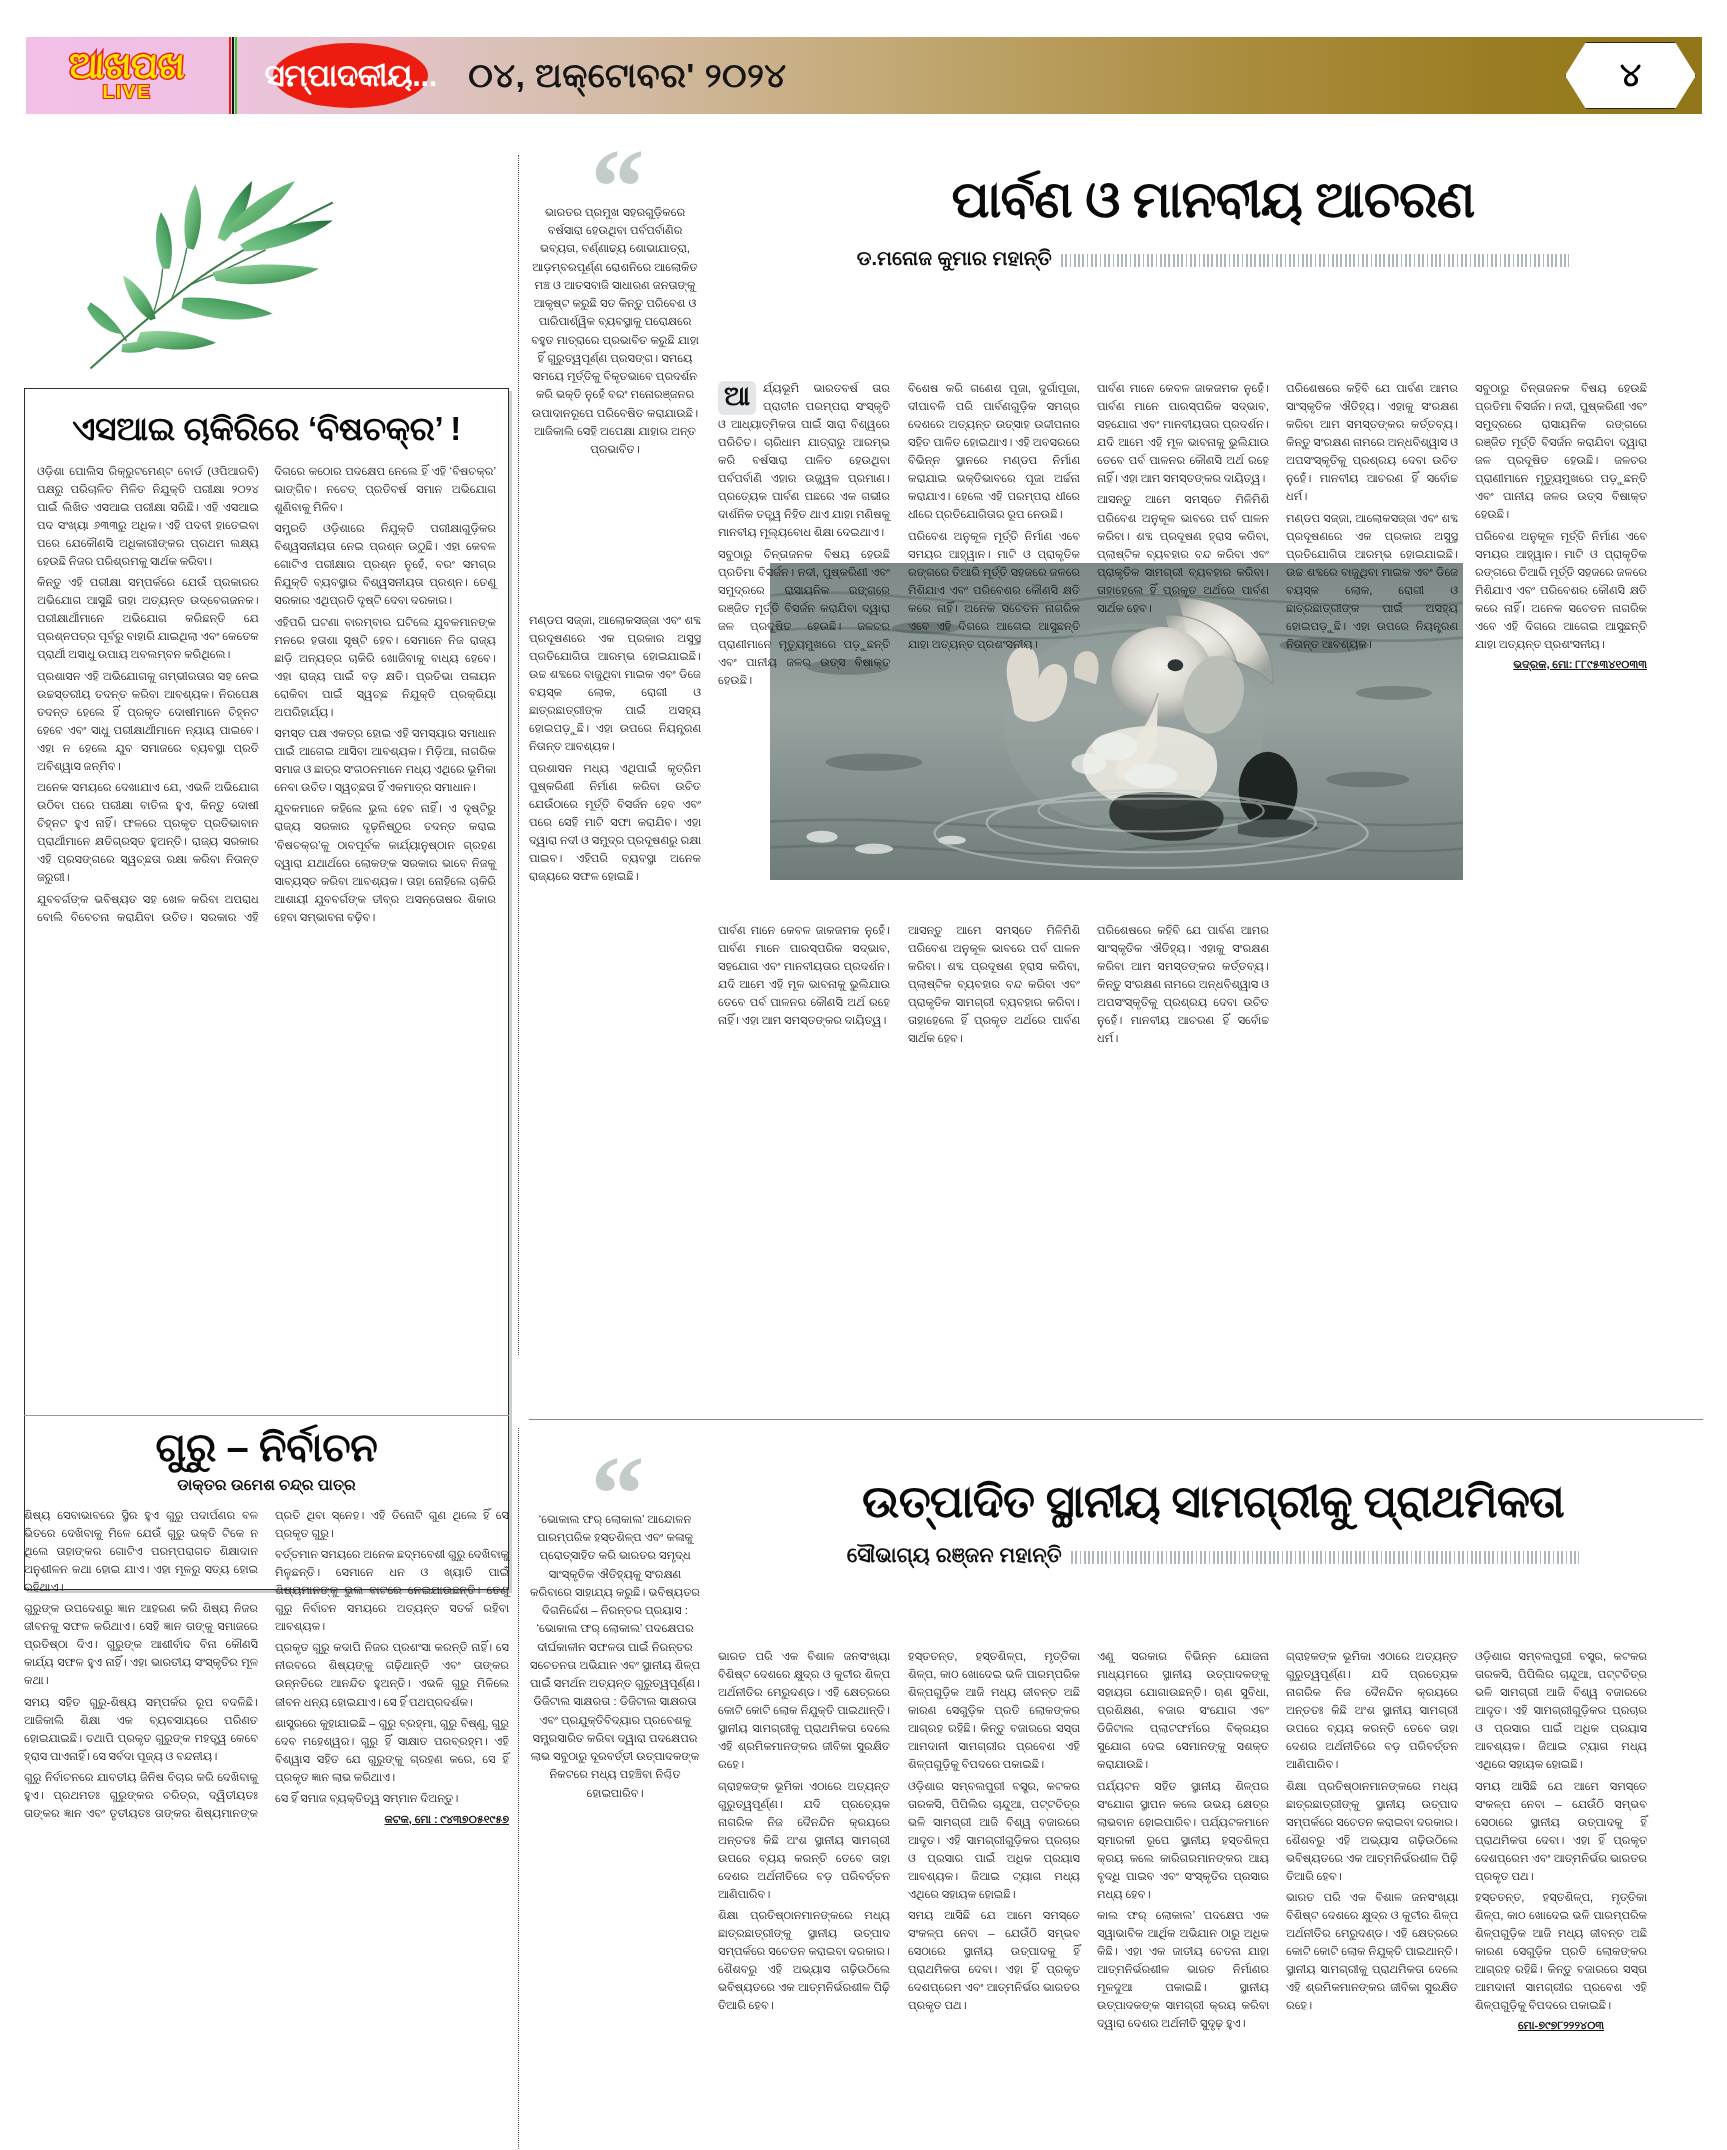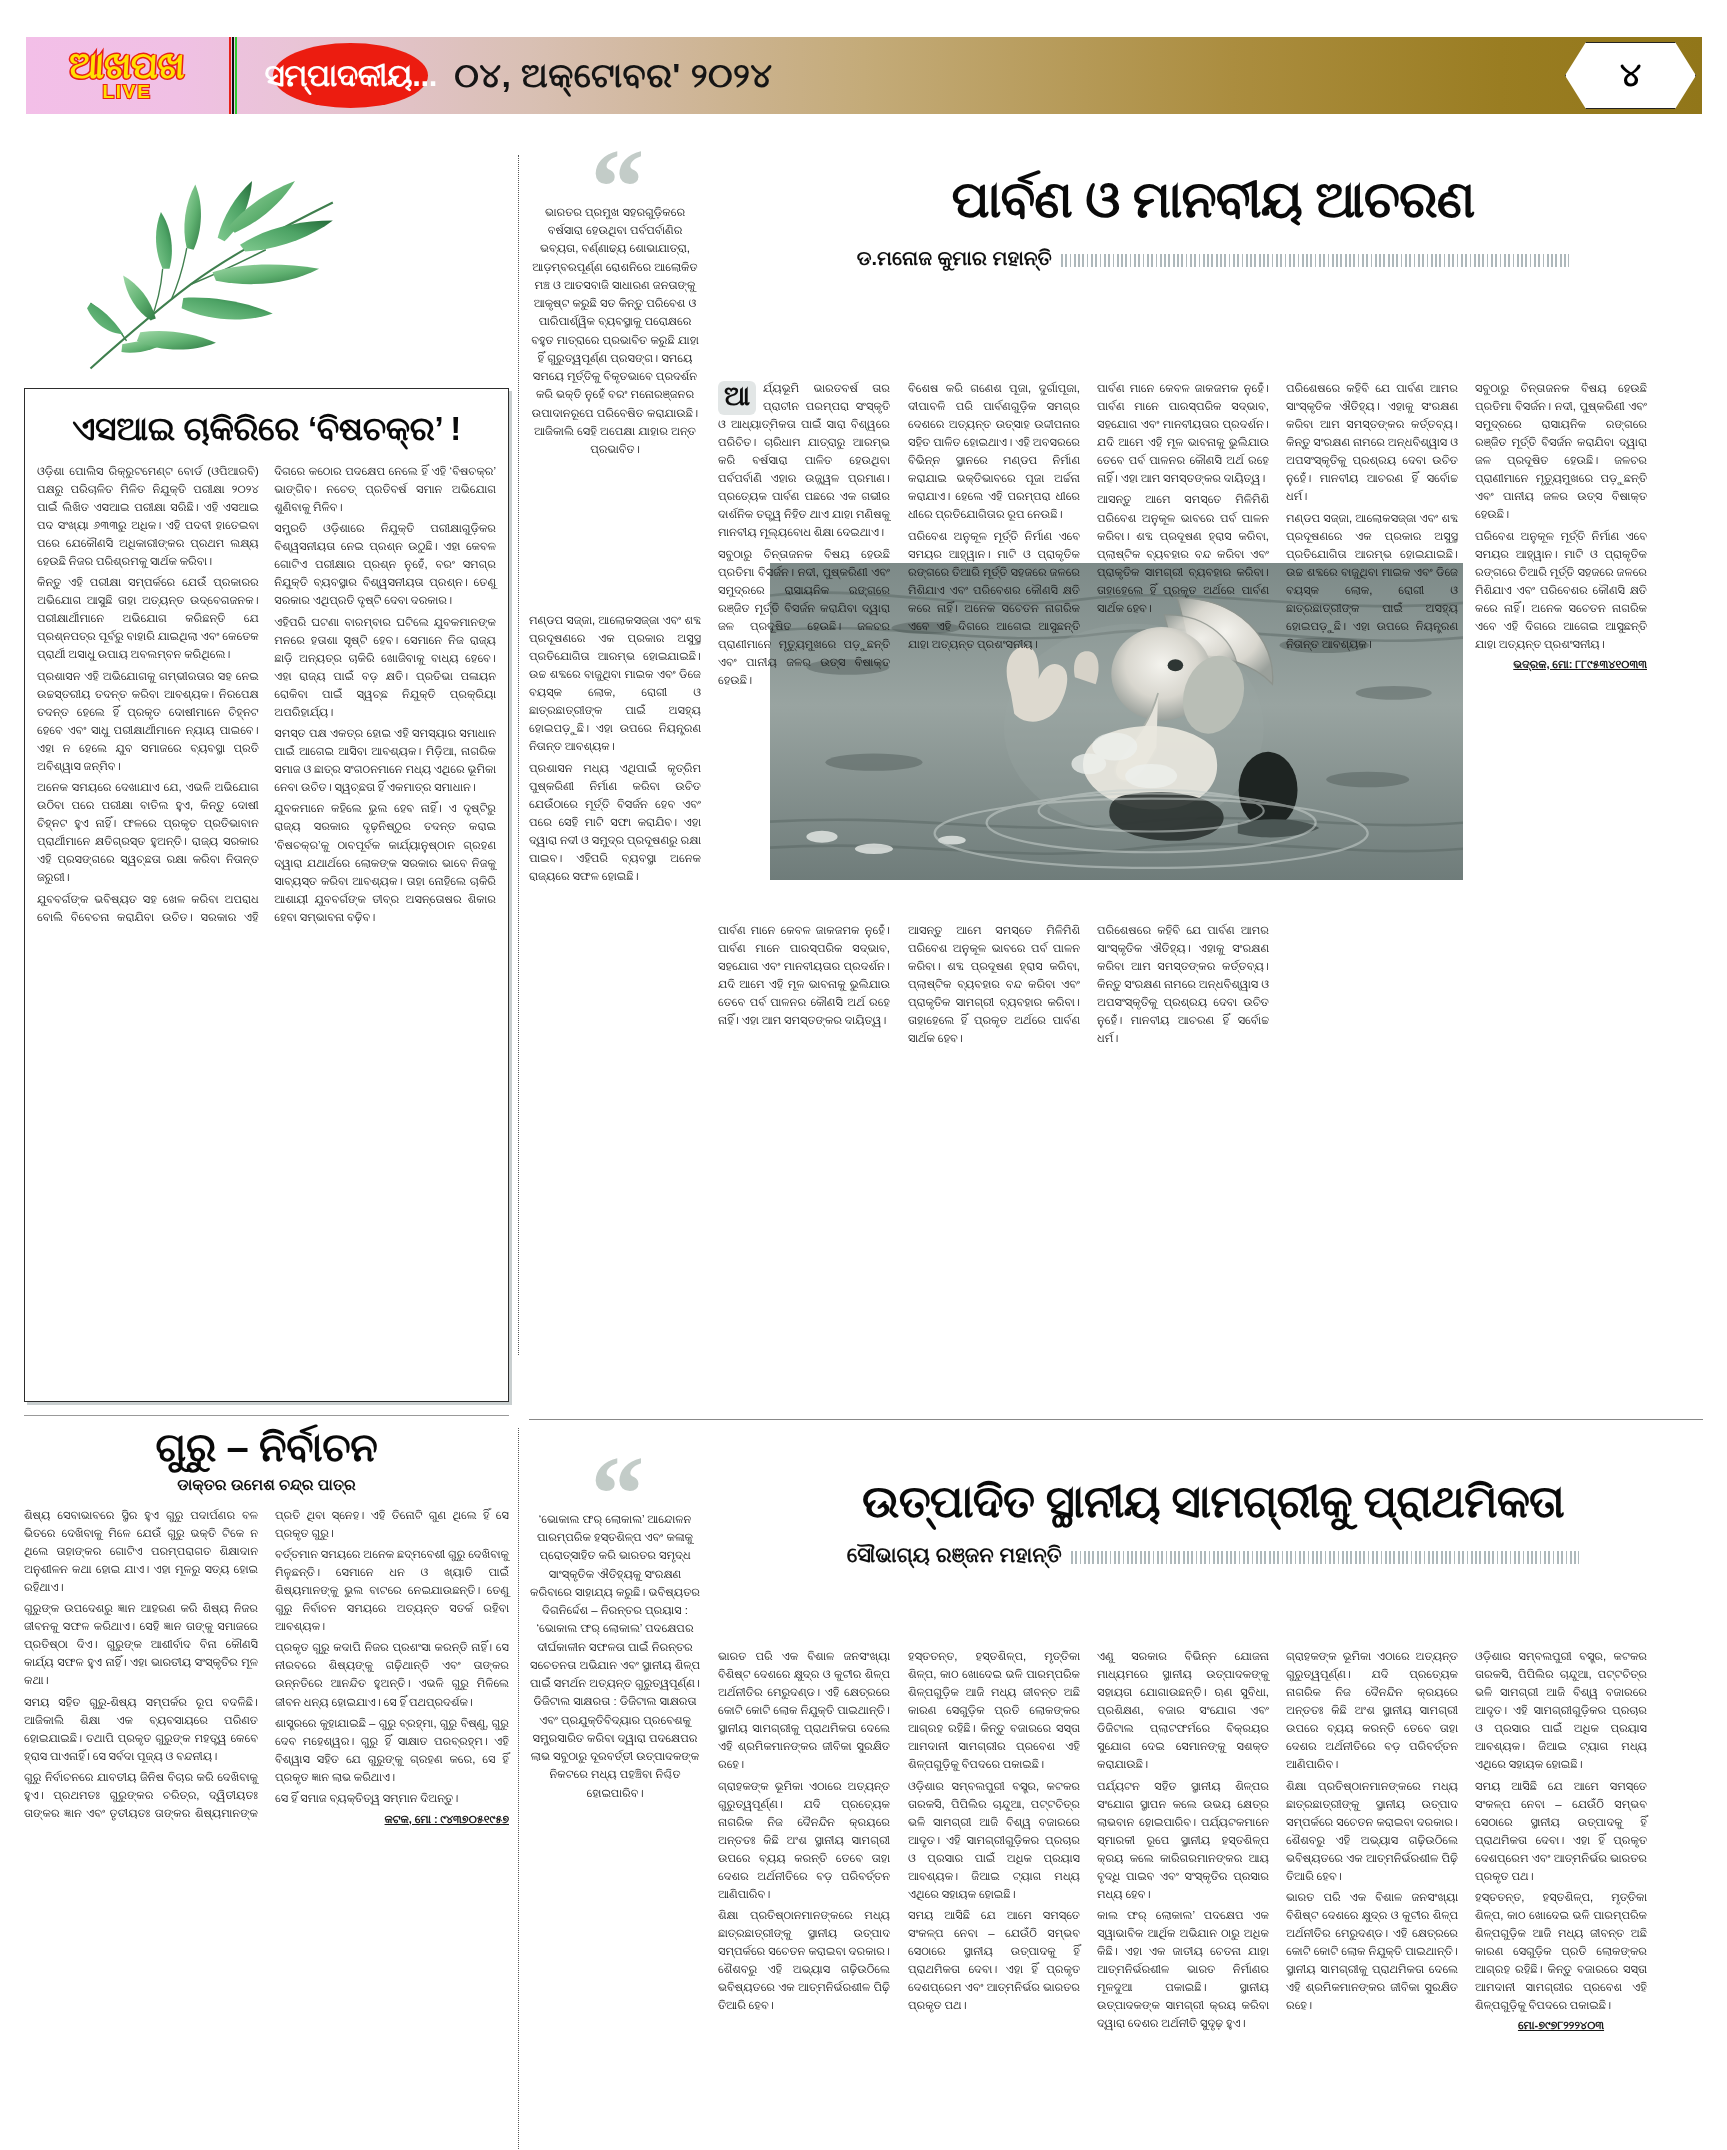--- a/index.html
+++ b/index.html
@@ -42,21 +42,21 @@
     letter-spacing:1.7px;margin-top:-2.6px;
   }
   .mh-divider{
     flex:0 0 11.2px;width:11.2px;position:relative;
   }
   .mh-divider .bar{position:absolute;top:0;bottom:0;width:2.2px;}
   .mh-divider .bar.red{left:0.9px;background:#e8201a;}
   .mh-divider .bar.black{left:3.9px;background:#111;}
   .mh-divider .bar.green{left:6.5px;background:#2ecc2e;}
   .mh-center{
-    flex:1 1 auto;display:flex;align-items:center;gap:26px;padding-left:34px;
+    flex:1 1 auto;display:flex;align-items:center;gap:40px;padding-left:34px;
   }
   .mh-section-badge{
     width:155px;height:65px;border-radius:50%;
     background:#ec1c10;display:flex;align-items:center;justify-content:center;
     flex:0 0 155px;
   }
   .mh-section-badge span{
     color:#fff;font-size:31px;font-weight:bold;letter-spacing:-0.4px;white-space:nowrap;
   }
   .mh-date{
@@ -99,21 +99,21 @@
     display:inline-block;height:13px;flex:1 1 auto;min-width:52px;
     background:repeating-linear-gradient(to right,#aeb8bb 0 1.7px,transparent 1.7px 4.3px);
     margin-left:9.5px;position:relative;top:-2.6px;
   }
 
   
   .leaf-art{position:absolute;left:75px;top:155px;width:275px;height:224px;}
 
   
   .boxart{
-    position:absolute;left:24px;top:388px;width:485px;height:1014px;
+    position:absolute;left:24px;top:388px;width:485px;height:1202px;
     border:1.3px solid #2d2d2d;box-shadow:3px 3px 0 #c9cfd0;background:#fff;box-sizing:border-box;
     padding:11.2px 12px 7.7px 12px;
   }
   .boxart .headline{font-size:33px;text-align:center;margin:9.5px 0 13px 0;}
   .boxart .cols{column-count:2;column-gap:15.5px;column-rule:none;}
 
   
   .art2{position:absolute;left:24px;top:1424px;width:485px;height:1187px;}
   .art2 .headline{font-size:40px;text-align:center;margin:0 0 5.2px 0;}
   .art2 .byline{text-align:center;font-size:15.5px;margin-bottom:11.2px;}

